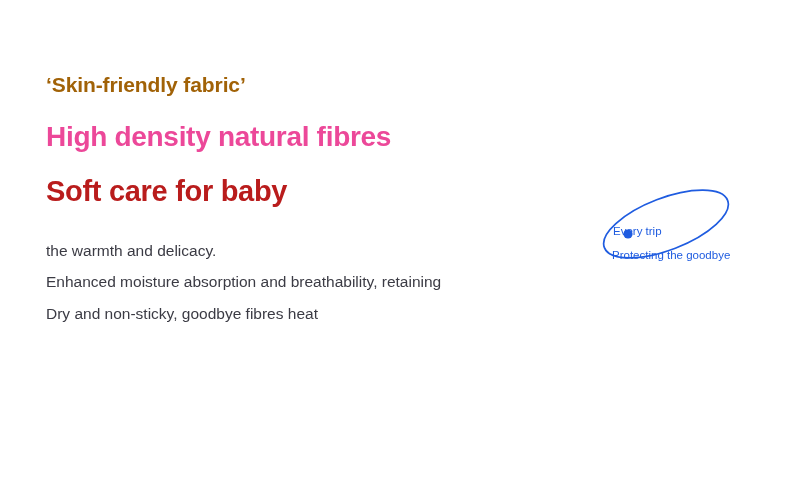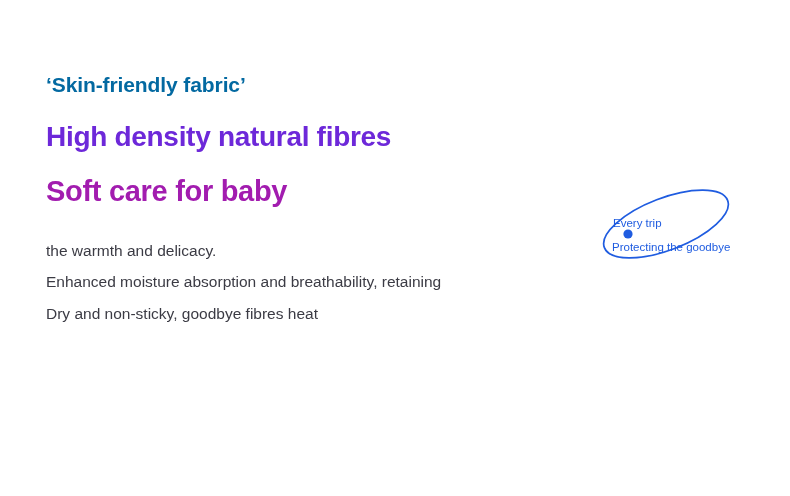--- a/index.html
+++ b/index.html
@@ -25,41 +25,41 @@
     position: absolute;
     left: 46px;
     top: 72px;
     width: 540px;
   }
 
   .eyebrow {
     font-size: 21px;
     font-weight: 700;
     letter-spacing: -0.1px;
-    color: #0369a1;
+    color: #a16207;
     line-height: 1.25;
     margin: 0 0 22px 0;
     white-space: nowrap;
   }
 
   .headline {
     font-size: 28px;
     font-weight: 700;
     letter-spacing: -0.3px;
-    color: #6d28d9;
+    color: #ec4899;
     line-height: 1.2;
     margin: 0 0 20px 0;
     white-space: nowrap;
   }
 
   .subhead {
     font-size: 29px;
     font-weight: 700;
     letter-spacing: -0.3px;
-    color: #a21caf;
+    color: #b91c1c;
     line-height: 1.2;
     margin: 0 0 26px 0;
     white-space: nowrap;
   }
 
   .body-copy {
     font-size: 15.5px;
     font-weight: 400;
     color: #3b3b44;
     line-height: 2.05;
@@ -82,21 +82,21 @@
     position: absolute;
     left: 0;
     top: 0;
     width: 190px;
     height: 92px;
     overflow: visible;
   }
   .badge-text {
     position: absolute;
     left: 0;
-    top: 4px;
+    top: 12px;
     width: 190px;
     height: 92px;
     color: #1f5ce0;
     font-size: 11.5px;
     font-weight: 400;
     line-height: 1.25;
   }
   .badge-line-1 {
     position: absolute;
     left: 15px;

